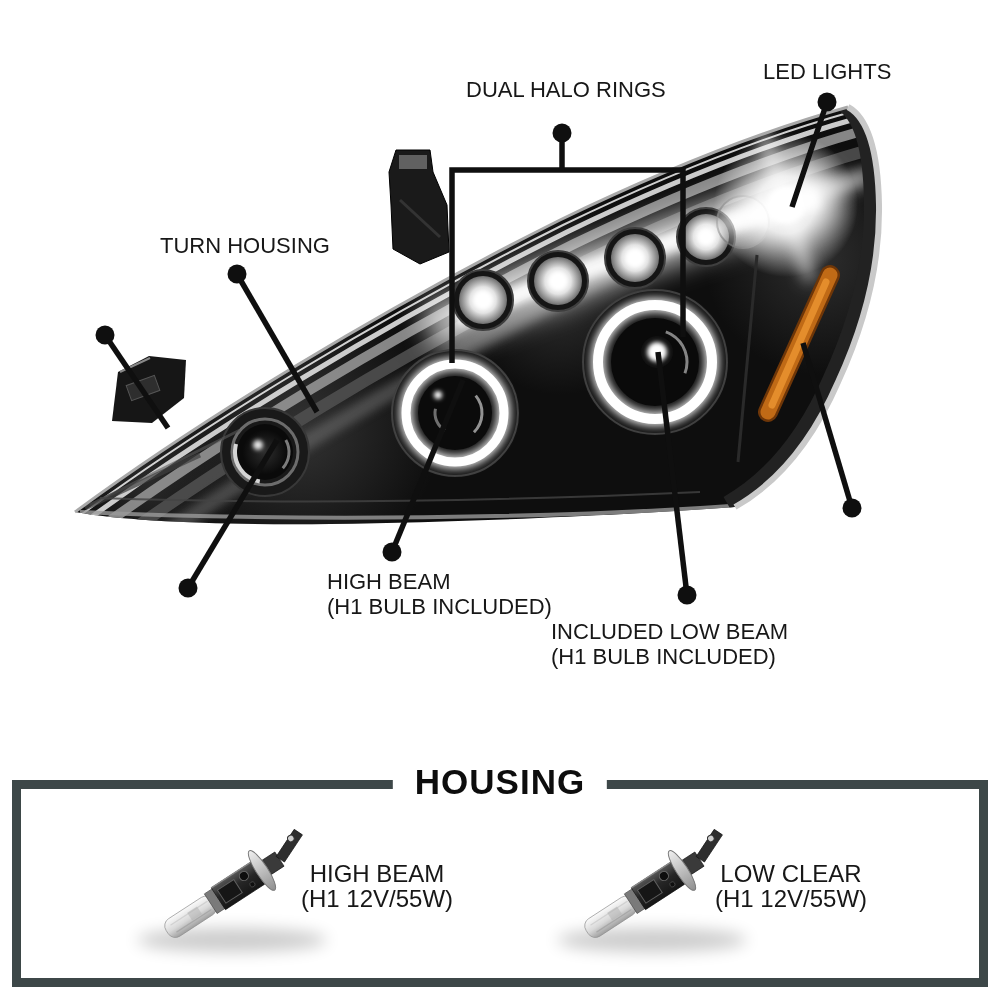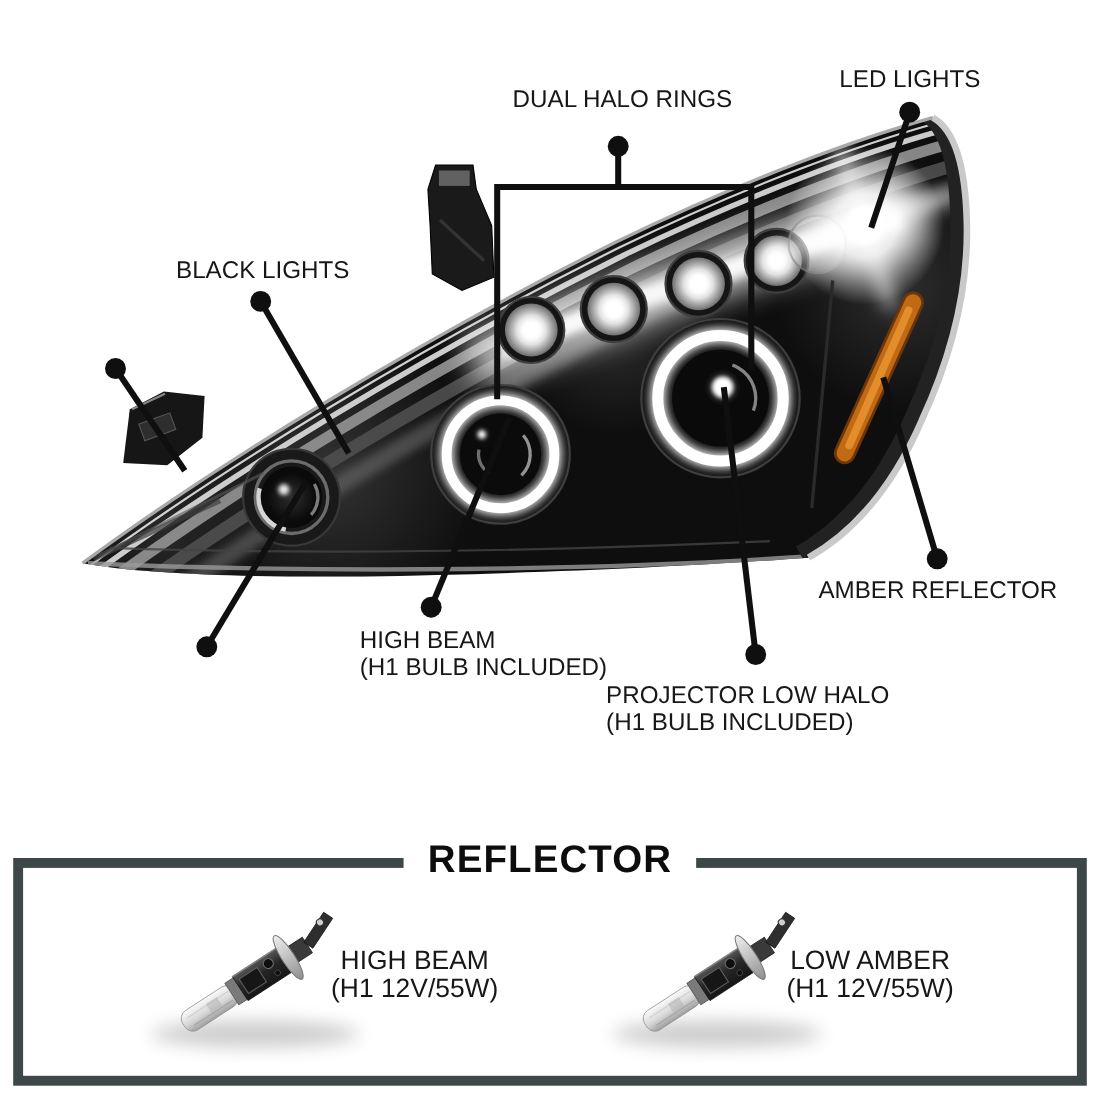--- a/index.html
+++ b/index.html
@@ -237,36 +237,35 @@
       <use href="#bulbShape" transform="translate(238,886) rotate(-33) scale(0.65)"></use>
     </g>
     <g>
       <ellipse cx="652" cy="940" rx="95" ry="12" fill="#000" opacity=".2" filter="url(#b8)"></ellipse>
       <use href="#bulbShape" transform="translate(658,886) rotate(-33) scale(0.65)"></use>
     </g>
   </svg>
 
   <div class="lbl" style="left:763px;top:59px">LED LIGHTS</div>
   <div class="lbl" style="left:466px;top:77px">DUAL HALO RINGS</div>
-  <div class="lbl" style="left:160px;top:233px">BLACK LIGHTS</div>
+  <div class="lbl" style="left:160px;top:233px">TURN HOUSING</div>
   <div class="lbl" style="left:327px;top:569px">
     <span class="ln">HIGH BEAM</span>
     <span class="ln">(H1 BULB INCLUDED)</span>
   </div>
   <div class="lbl" style="left:551px;top:619px">
-    <span class="ln">PROJECTOR LOW HALO</span>
+    <span class="ln">INCLUDED LOW BEAM</span>
     <span class="ln">(H1 BULB INCLUDED)</span>
   </div>
-  <div class="lbl" style="left:744px;top:524px">AMBER REFLECTOR</div>
 
   <div class="inc-frame"></div>
-  <div class="inc-title">REFLECTOR</div>
+  <div class="inc-title">HOUSING</div>
 
   <div class="inc-lbl" style="left:377px;top:861px">
     <span class="ln" style="display:block">HIGH BEAM</span>
     <span class="ln" style="display:block">(H1 12V/55W)</span>
   </div>
   <div class="inc-lbl" style="left:791px;top:861px">
-    <span class="ln" style="display:block">LOW AMBER</span>
+    <span class="ln" style="display:block">LOW CLEAR</span>
     <span class="ln" style="display:block">(H1 12V/55W)</span>
   </div>
 
 </div>
 
 </body></html>

